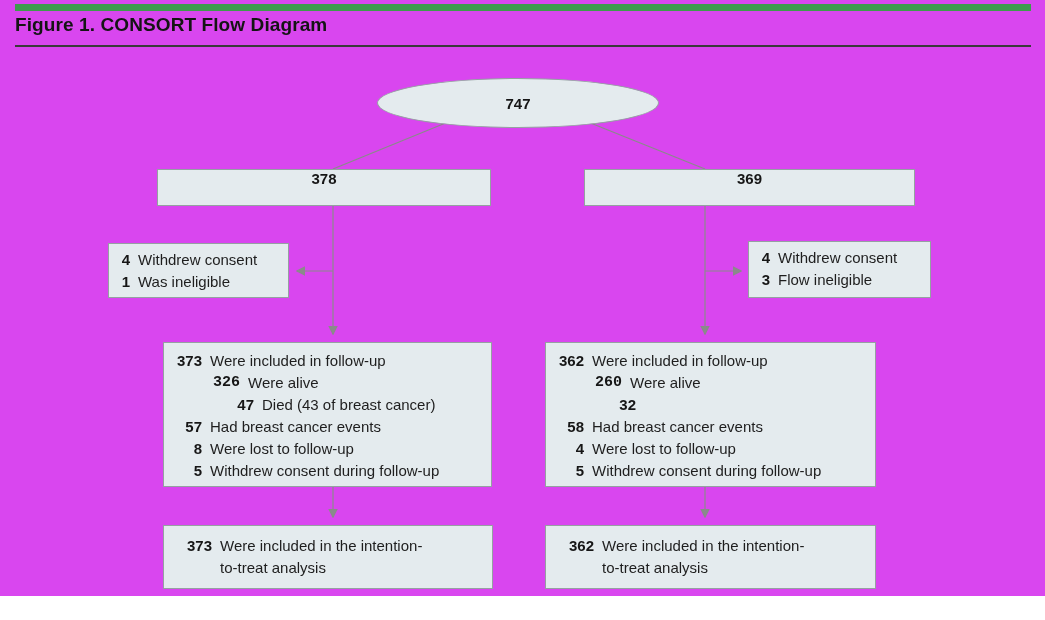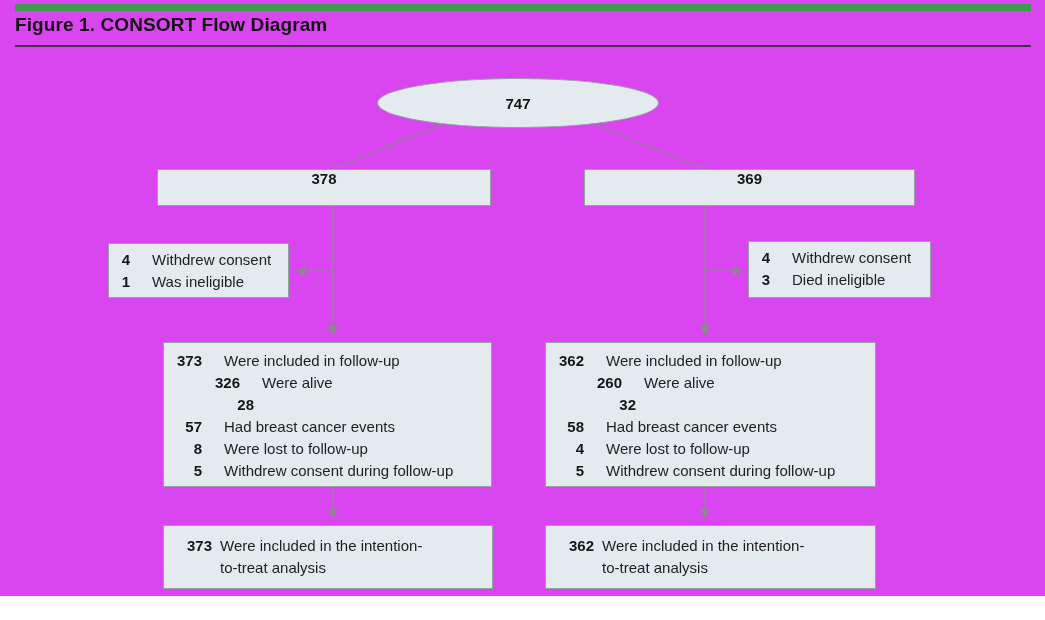--- a/index.html
+++ b/index.html
@@ -17,30 +17,30 @@
   .num{font-weight:700;color:#161616;}
 
   #ellipse-randomization{left:377px;top:78px;width:282px;height:50px;border-radius:50%;
         display:flex;align-items:center;justify-content:center;gap:7px;}
   .assign-box{height:37px;top:169px;display:flex;align-items:flex-start;justify-content:center;gap:8px;}
   #assign-left{left:157px;width:334px;}
   #assign-right{left:545px;width:331px;margin-left:39px;}
 
   .rows-box .row{display:flex;line-height:22px;}
   .rows-box .row .num{text-align:right;flex:0 0 auto;}
-  .rows-box .row .txt{margin-left:22px;white-space:nowrap;}
+  .rows-box .row .txt{margin-left:8px;white-space:nowrap;}
 
   .excl-box{padding:5px 8px 5px 8px;}
   .excl-box .row .num{width:13px;}
   #excl-left{left:108px;top:243px;width:181px;height:55px;}
   #excl-right{left:748px;top:241px;width:183px;height:57px;}
 
   .fu-box{padding:7px 6px 7px 8px;}
   .fu-box .row.lvl0 .num{width:30px;}
-  .fu-box .row.lvl1 .num{width:68px;}
+  .fu-box .row.lvl1 .num{width:68px;font-family:Liberation Mono, monospace;}
   .fu-box .row.lvl2 .num{width:82px;}
   #fu-left{left:163px;top:342px;width:329px;height:145px;}
   #fu-right{left:545px;top:342px;width:331px;height:145px;}
 
   .itt-box{display:flex;align-items:flex-start;padding:9px 6px 0 23px;}
   .itt-box .num{margin-right:8px;line-height:22px;}
   .itt-box .txt div{line-height:22px;white-space:nowrap;}
   #itt-left{left:163px;top:525px;width:330px;height:64px;}
   #itt-right{left:545px;top:525px;width:331px;height:64px;}
 </style>
@@ -94,35 +94,36 @@
       <span class="txt">Was ineligible</span>
     </div>
   </div>
   <div class="node rows-box excl-box" id="excl-right">
     <div class="row">
       <span class="num">4</span>
       <span class="txt">Withdrew consent</span>
     </div>
     <div class="row">
       <span class="num">3</span>
-      <span class="txt">Died ineligible</span>
+      <span class="txt">Flow ineligible</span>
     </div>
   </div>
 
   <div class="node rows-box fu-box" id="fu-left">
     <div class="row lvl0">
       <span class="num">373</span>
       <span class="txt">Were included in follow-up</span>
     </div>
     <div class="row lvl1">
       <span class="num">326</span>
       <span class="txt">Were alive</span>
     </div>
     <div class="row lvl2">
-      <span class="num">28</span>
+      <span class="num">47</span>
+      <span class="txt">Died (43 of breast cancer)</span>
     </div>
     <div class="row lvl0">
       <span class="num">57</span>
       <span class="txt">Had breast cancer events</span>
     </div>
     <div class="row lvl0">
       <span class="num">8</span>
       <span class="txt">Were lost to follow-up</span>
     </div>
     <div class="row lvl0">

